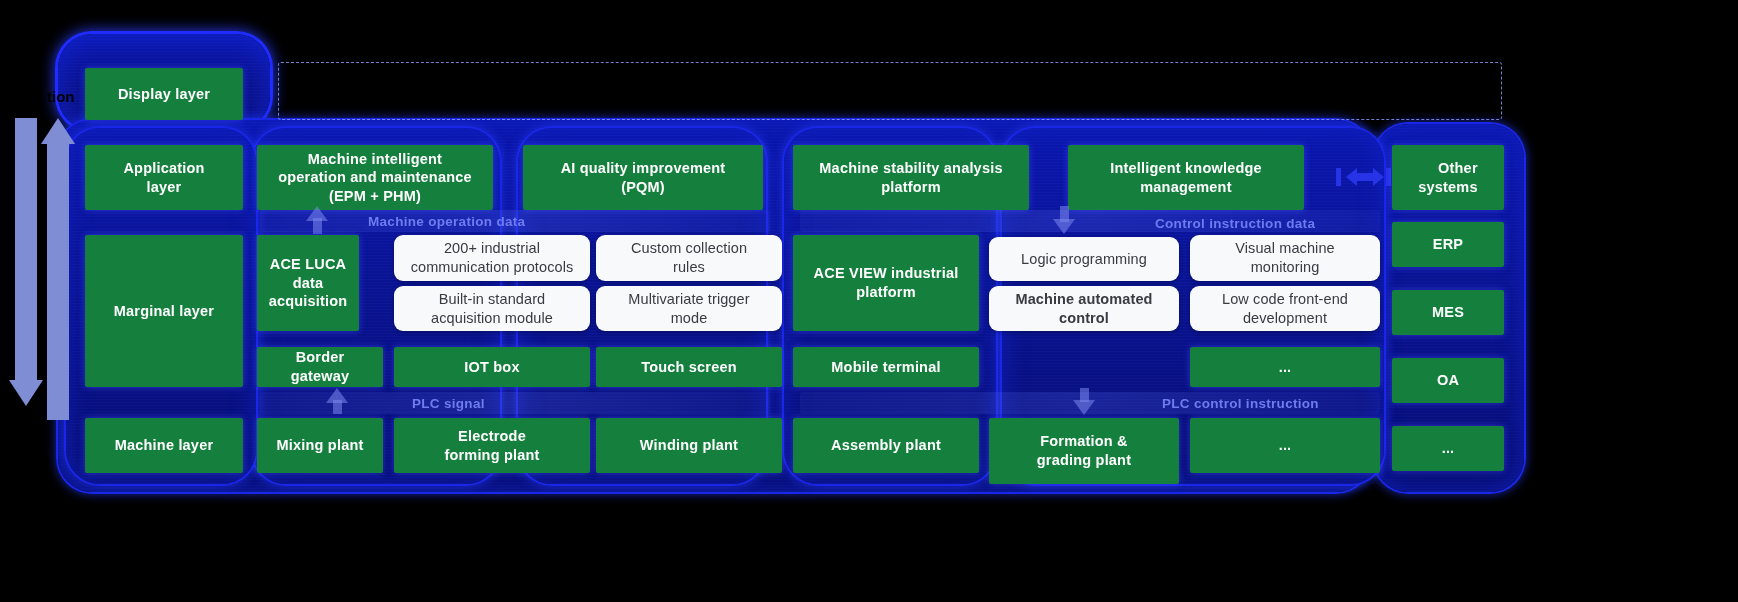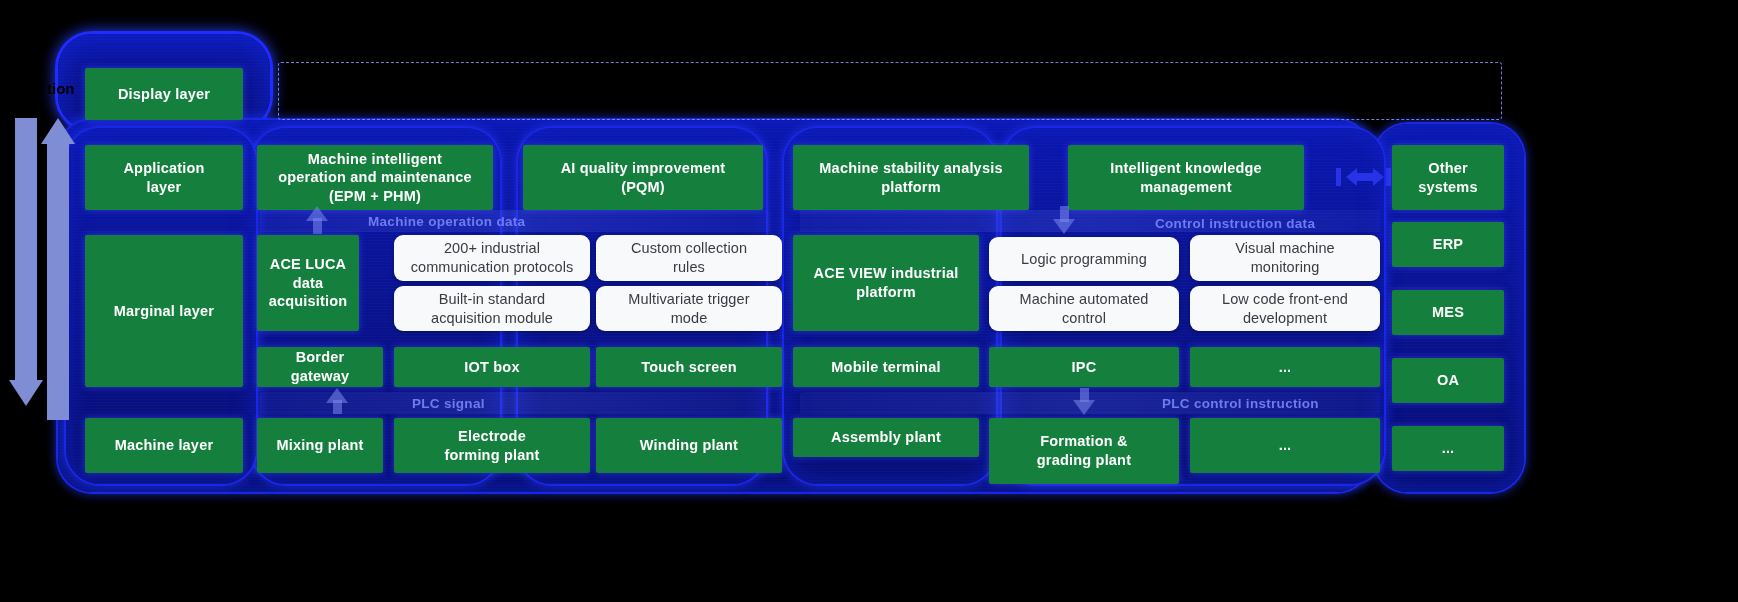--- a/index.html
+++ b/index.html
@@ -84,21 +84,21 @@
 
   <div class="bigarrow" style="left:8px;top:118px;width:36px;height:300px;">
     <div class="stem" style="left:7px;top:0;width:22px;height:266px;"></div>
     <div class="head dn" style="left:1px;top:262px;"></div>
   </div>
   <div class="bigarrow" style="left:36px;top:112px;width:42px;height:308px;">
     <div class="stem" style="left:11px;top:30px;width:22px;height:278px;"></div>
     <div class="head up" style="left:5px;top:6px;"></div>
   </div>
 
-  <div class="cutcap" style="left:47px;top:80px;">tion</div>
+  <div class="cutcap" style="left:47px;top:88px;">tion</div>
 
   <div class="dashed" style="left:278px;top:62px;width:1222px;height:56px;"></div>
 
   <div class="dbl" style="left:1336px;top:166px;width:60px;height:22px;">
     <div class="tick" style="left:0px;top:2px;width:5px;height:18px;"></div>
     <div class="h l" style="left:10px;top:2px;"></div>
     <div class="bar" style="left:20px;top:7px;width:18px;height:8px;"></div>
     <div class="h r" style="left:37px;top:2px;"></div>
     <div class="tick" style="left:50px;top:2px;width:5px;height:18px;"></div>
   </div>
@@ -172,44 +172,41 @@
 mode</span>
   </div>
 
   <div class="bx white" style="left:989px;top:237px;width:190px;height:44px;white-space:pre-line;">
     <span>Logic programming</span>
   </div>
   <div class="bx white" style="left:1190px;top:235px;width:190px;height:46px;white-space:pre-line;">
     <span>Visual machine
 monitoring</span>
   </div>
-  <div class="bx white" style="left:989px;top:286px;width:190px;height:45px;white-space:pre-line;">
+  <div class="bx white" style="left:989px;top:286px;width:190px;height:45px;white-space:pre-line;font-weight:bold;">
     <span>Machine automated
 control</span>
   </div>
   <div class="bx white" style="left:1190px;top:286px;width:190px;height:45px;white-space:pre-line;">
     <span>Low code front-end
 development</span>
   </div>
 
   <div class="bx blue" style="left:257px;top:347px;width:126px;height:40px;">
     <span>Border gateway</span>
   </div>
   <div class="bx blue" style="left:394px;top:347px;width:196px;height:40px;">
     <span>IOT box</span>
   </div>
   <div class="bx blue" style="left:596px;top:347px;width:186px;height:40px;">
     <span>Touch screen</span>
   </div>
   <div class="bx blue" style="left:793px;top:347px;width:186px;height:40px;">
     <span>Mobile terminal</span>
   </div>
-  <div class="bx blue" style="left:989px;top:347px;width:190px;height:40px;">
-    <span>IPC</span>
-  </div>
   <div class="bx blue" style="left:1190px;top:347px;width:190px;height:40px;">
     <span>...</span>
   </div>
 
   <div class="fbar" style="left:260px;top:392px;width:510px;"></div>
   <div class="fbar" style="left:800px;top:392px;width:580px;"></div>
 
   <div class="fstem" style="left:333px;top:400px;height:14px;"></div>
   <div class="farrow up" style="left:326px;top:388px;"></div>
 
@@ -226,32 +223,32 @@
   <div class="bx blue" style="left:257px;top:418px;width:126px;height:55px;text-align:right;">
     <span>Mixing plant</span>
   </div>
   <div class="bx blue" style="left:394px;top:418px;width:196px;height:55px;white-space:pre-line;">
     <span>Electrode
 forming plant</span>
   </div>
   <div class="bx blue" style="left:596px;top:418px;width:186px;height:55px;">
     <span>Winding plant</span>
   </div>
-  <div class="bx blue" style="left:793px;top:418px;width:186px;height:39px;">
+  <div class="bx blue" style="left:793px;top:418px;width:186px;height:55px;">
     <span>Assembly plant</span>
   </div>
   <div class="bx blue" style="left:989px;top:418px;width:190px;height:66px;white-space:pre-line;align-items:center;">
     <span>Formation &amp;
 grading plant</span>
   </div>
   <div class="bx blue" style="left:1190px;top:418px;width:190px;height:55px;">
     <span>...</span>
   </div>
 
-  <div class="bx blue" style="left:1392px;top:145px;width:112px;height:65px;white-space:pre-line;">
+  <div class="bx blue" style="left:1392px;top:145px;width:112px;height:65px;white-space:pre-line;text-align:right;">
     <span>Other
 systems</span>
   </div>
   <div class="bx blue" style="left:1392px;top:222px;width:112px;height:45px;">
     <span>ERP</span>
   </div>
   <div class="bx blue" style="left:1392px;top:290px;width:112px;height:45px;">
     <span>MES</span>
   </div>
   <div class="bx blue" style="left:1392px;top:358px;width:112px;height:45px;">

